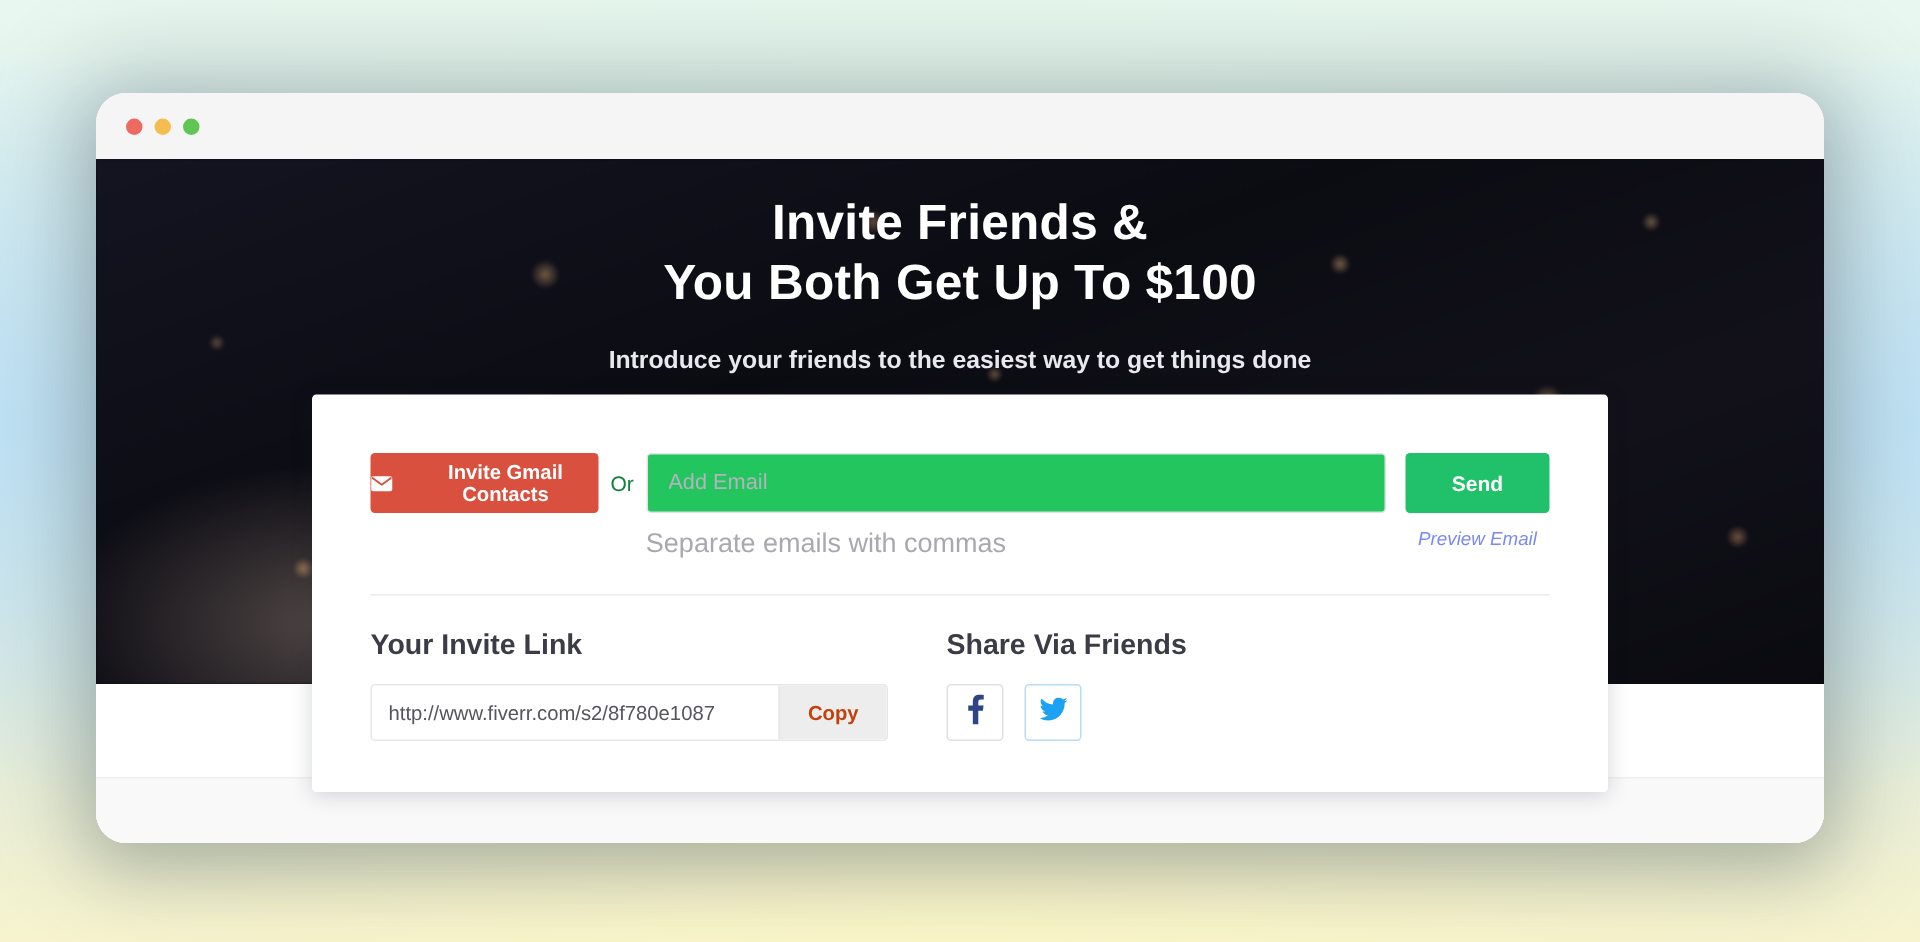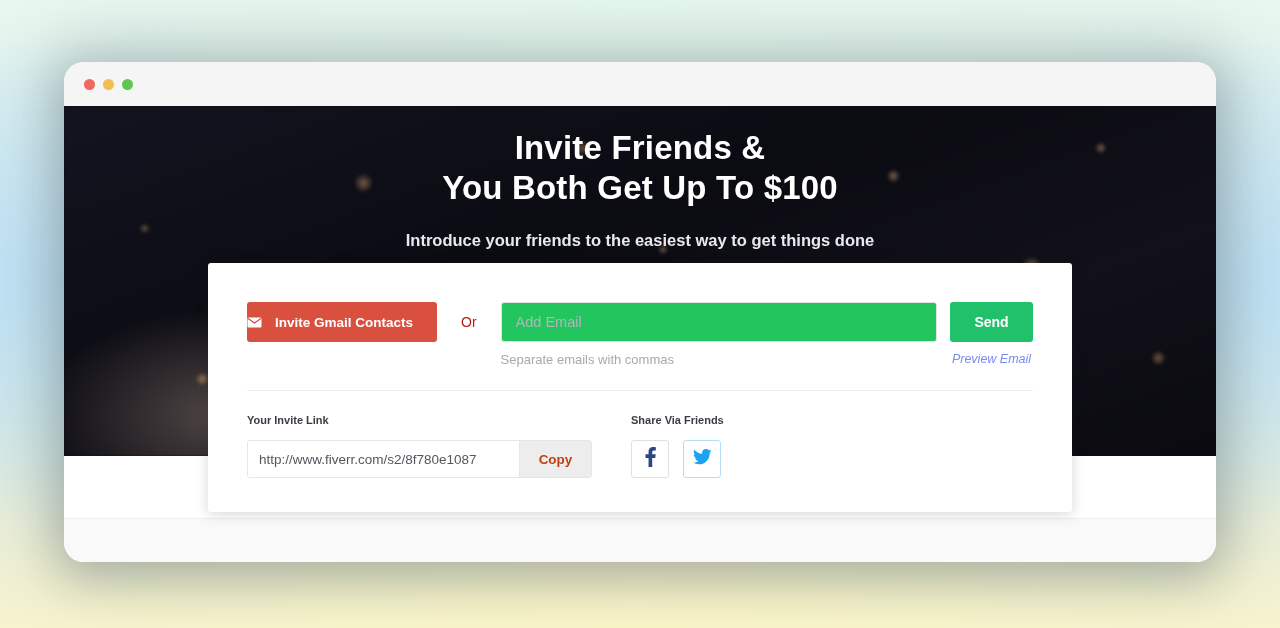--- a/index.html
+++ b/index.html
@@ -123,63 +123,63 @@
     z-index: 5;
   }
 
   
   #invite-row { display: flex; align-items: flex-start; }
 
   #gmail-button {
     display: flex;
     align-items: center;
     gap: 13px;
-    width: 190px;
+    width: 152px;
     height: 40px;
     background: #d9503f;
     border: none;
     border-radius: 3px;
     color: #ffffff;
     font-size: 13.5px;
     font-weight: bold;
     cursor: pointer;
     font-family: "Liberation Sans", sans-serif;
   }
   #gmail-button svg { display: block; }
 
   #or-label {
     font-size: 14px;
-    color: #b91c1c;
-    margin: 0 24px;
+    color: #15803d;
+    margin: 0 8px;
     line-height: 40px;
   }
 
   #email-col { flex: 1; }
   #email-input {
     width: 100%;
     height: 40px;
     border: 1px solid #e2e2e6;
     border-radius: 3px;
     padding: 0 14px;
     font-size: 14.5px;
     color: #4a4a52;
     outline: none;
     font-family: "Liberation Sans", sans-serif;
     background: #22c55e;
   }
   #email-input::placeholder { color: #b4b4bc; }
   #email-hint {
     margin-top: 10px;
-    font-size: 13px;
+    font-size: 18px;
     color: #a8a8b0;
   }
 
   #send-col { margin-left: 13px; text-align: center; }
   #send-button {
-    width: 83px;
+    width: 96px;
     height: 40px;
     background: #21c16b;
     border: none;
     border-radius: 3px;
     color: #ffffff;
     font-size: 14px;
     font-weight: bold;
     cursor: pointer;
     font-family: "Liberation Sans", sans-serif;
   }
@@ -200,21 +200,21 @@
     margin: 23px 0 0 0;
   }
 
   
   #bottom-row { display: flex; padding-top: 23px; }
 
   #invite-link-col { width: 345px; }
   #social-col { margin-left: 39px; }
 
   .section-label {
-    font-size: 11px;
+    font-size: 19px;
     font-weight: bold;
     color: #3c3c46;
     margin-bottom: 14px;
   }
 
   #link-group { display: flex; border: 1px solid #e6e6ea; border-radius: 3px; overflow: hidden; height: 38px; }
   #invite-link-input {
     flex: 1;
     border: none;
     outline: none;

